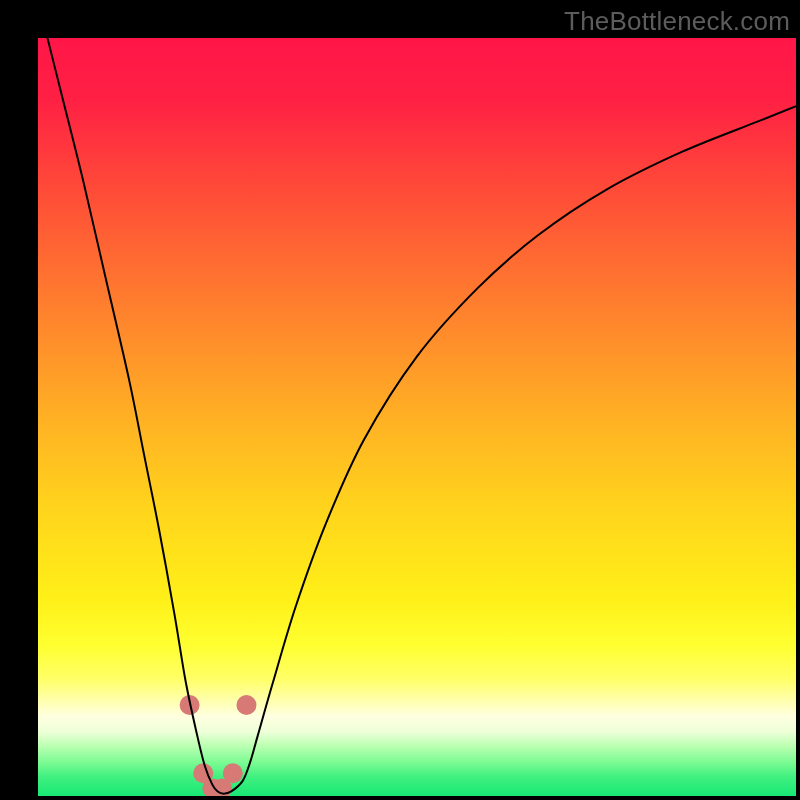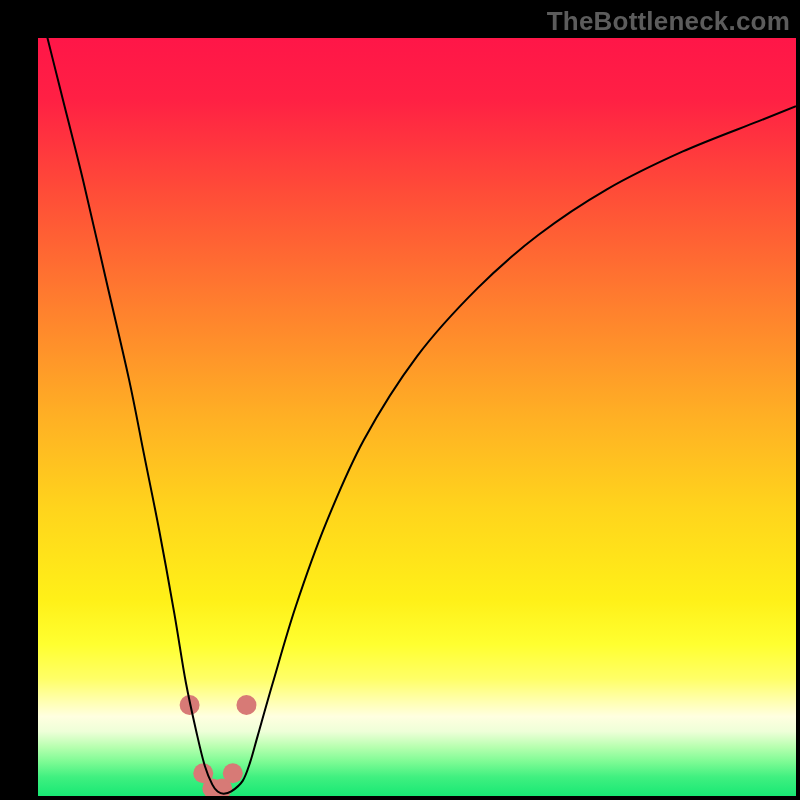--- a/index.html
+++ b/index.html
@@ -36,21 +36,21 @@
     position: absolute;
     left: 0; top: 0;
     width: 100%; height: 100%;
   }
   .watermark {
     position: absolute;
     top: 6px;
     right: 10px;
     color: #5c5c5c;
     font-size: 26px;
-    font-weight: 700;
+    font-weight: 400;
     letter-spacing: 0.2px;
     user-select: none;
   }
 </style>
 </head>
 <body>
 
 <div class="frame">
   <div class="watermark">TheBottleneck.com</div>
   <div class="plot-area">

